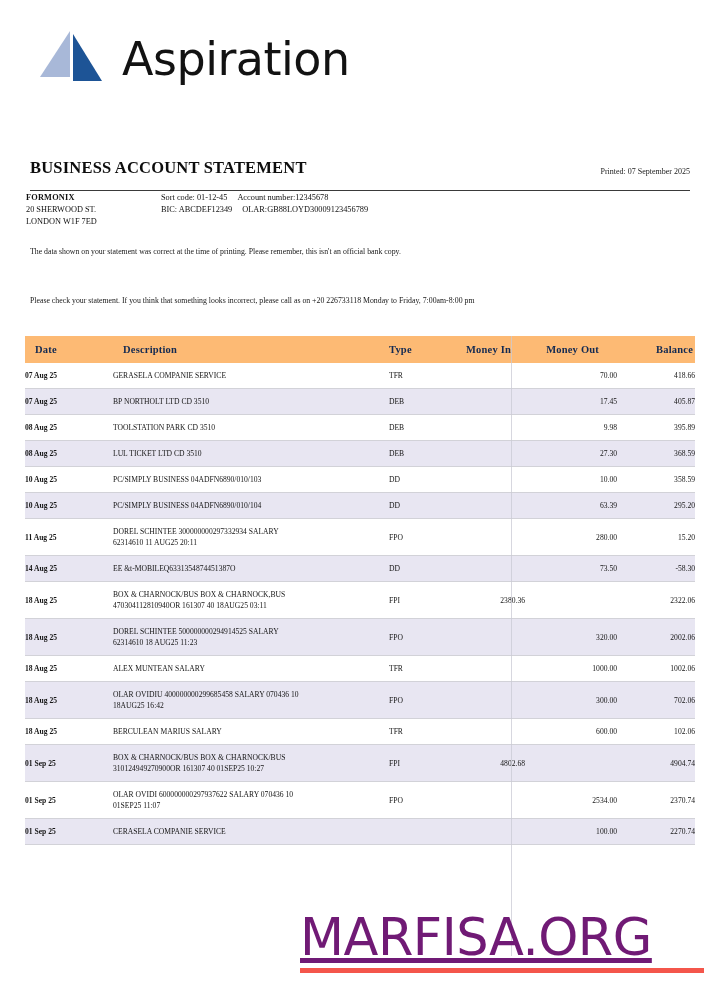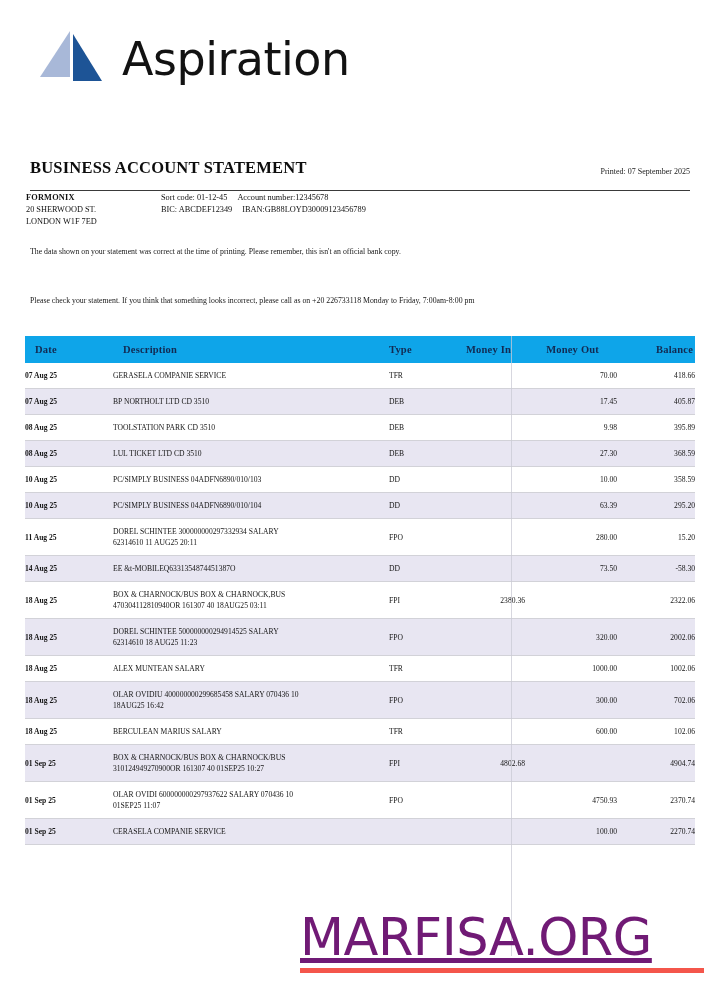--- a/index.html
+++ b/index.html
@@ -108,21 +108,21 @@
     left: 25px;
     top: 336px;
     width: 670px;
   }
   table.stmt {
     width: 100%;
     border-collapse: collapse;
     table-layout: fixed;
   }
   table.stmt thead th {
-    background: #0ea5e9;
+    background: #fdba74;
     color: #132a52;
     font-family: "Liberation Serif", "DejaVu Serif", serif;
     font-weight: bold;
     font-size: 10.5px;
     text-align: left;
     padding: 8px 0 8px 0;
     border: none;
     letter-spacing: 0.2px;
   }
   table.stmt thead th.c-date   { padding-left: 10px; }
@@ -217,21 +217,21 @@
     <div>20 SHERWOOD ST.</div>
     <div>LONDON W1F 7ED</div>
   </div>
   <div class="acct">
     <div>
       <span>Sort code:</span>
       <span>01-12-45</span><span class="sep"></span><span>Account number:</span><span>12345678</span>
     </div>
     <div>
       <span>BIC:</span>
-      <span>ABCDEF12349</span><span class="sep"></span><span>IBAN:</span><span>GB88LOYD30009123456789</span>
+      <span>ABCDEF12349</span><span class="sep"></span><span>OLAR:</span><span>GB88LOYD30009123456789</span>
     </div>
   </div>
 </div>
 
 <div class="notice notice-1">The data shown on your statement was correct at the time of printing. Please remember, this isn't an official bank copy.</div>
 <div class="notice notice-2">Please check your statement. If you think that something looks incorrect, please call as on +20 226733118 Monday to Friday, 7:00am-8:00 pm</div>
 
 <div class="vrule vrule-a"></div>
 
 <div class="table-wrap">
@@ -365,21 +365,21 @@
           <td class="c-type">FPI</td>
           <td class="c-in">4802.68</td>
           <td class="c-out"></td>
           <td class="c-bal">4904.74</td>
         </tr>
         <tr class="plain">
           <td class="c-date">01 Sep 25</td>
           <td class="c-desc"><span>OLAR OVIDI 600000000297937622 SALARY 070436 10</span><span class="l2">01SEP25 11:07</span></td>
           <td class="c-type">FPO</td>
           <td class="c-in"></td>
-          <td class="c-out">4750.93</td>
+          <td class="c-out">2534.00</td>
           <td class="c-bal">2370.74</td>
         </tr>
         <tr class="alt">
           <td class="c-date">01 Sep 25</td>
           <td class="c-desc"><span>CERASELA COMPANIE SERVICE</span></td>
           <td class="c-type"></td>
           <td class="c-in"></td>
           <td class="c-out">100.00</td>
           <td class="c-bal">2270.74</td>
         </tr>

